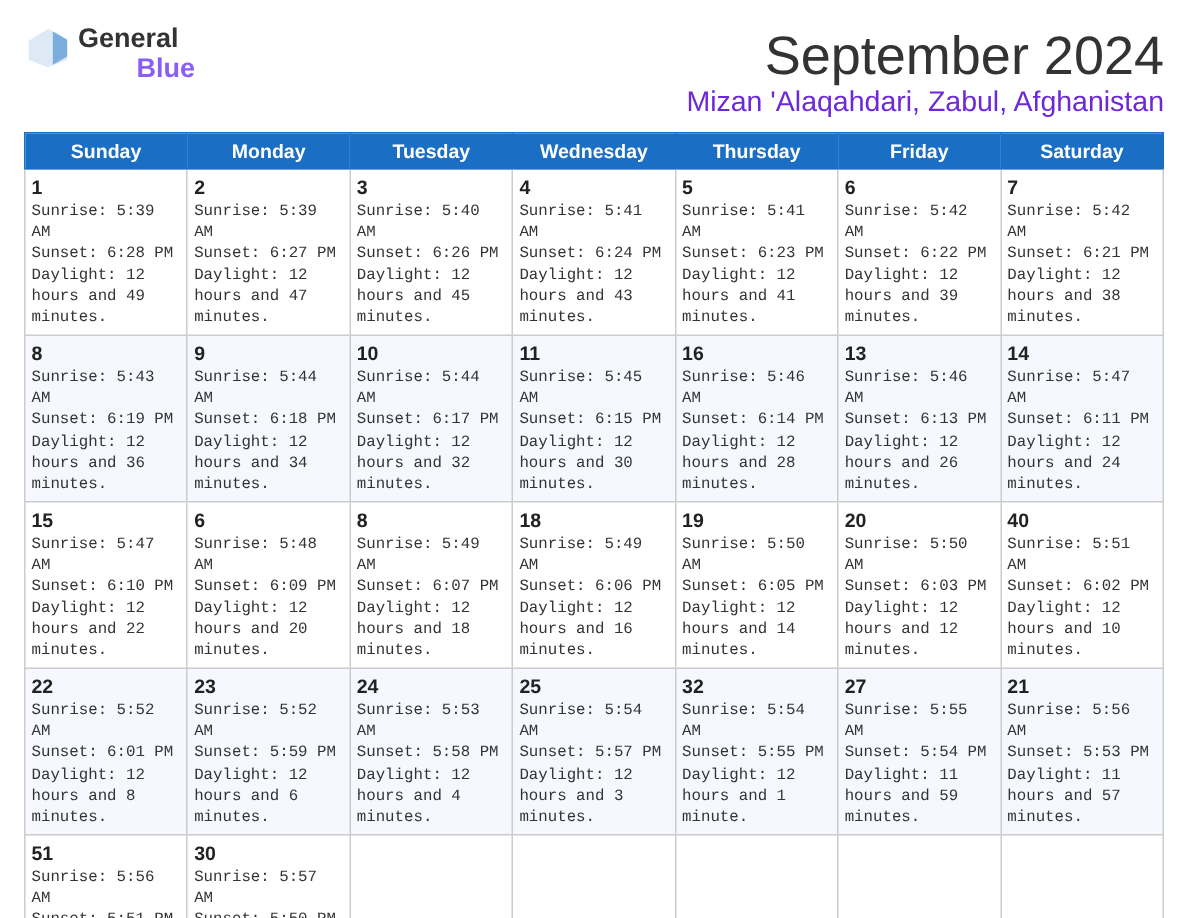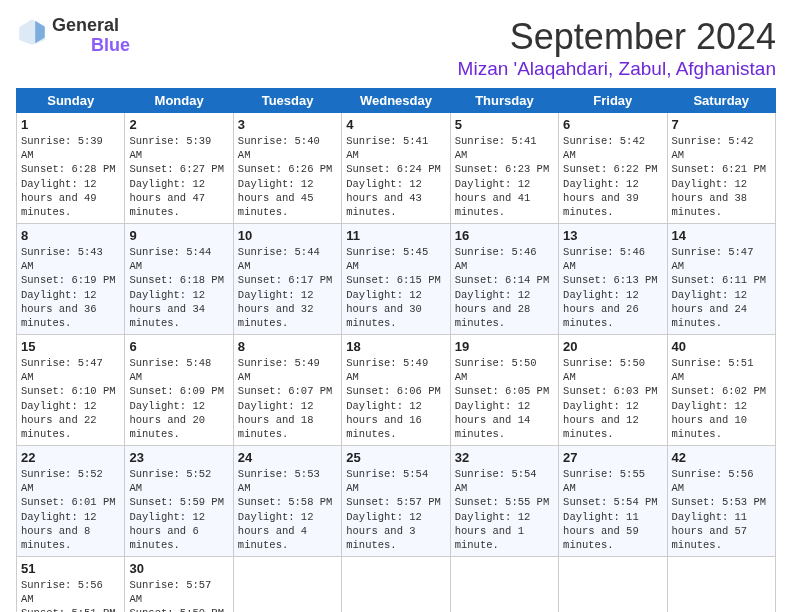--- a/index.html
+++ b/index.html
@@ -149,21 +149,21 @@
         <td><span class="day-num">20</span><span class="day-info">Sunrise: 5:50 AM<br>Sunset: 6:03 PM<br>Daylight: 12 hours and 12 minutes.</span></td>
         <td><span class="day-num">40</span><span class="day-info">Sunrise: 5:51 AM<br>Sunset: 6:02 PM<br>Daylight: 12 hours and 10 minutes.</span></td>
       </tr>
       <tr>
         <td><span class="day-num">22</span><span class="day-info">Sunrise: 5:52 AM<br>Sunset: 6:01 PM<br>Daylight: 12 hours and 8 minutes.</span></td>
         <td><span class="day-num">23</span><span class="day-info">Sunrise: 5:52 AM<br>Sunset: 5:59 PM<br>Daylight: 12 hours and 6 minutes.</span></td>
         <td><span class="day-num">24</span><span class="day-info">Sunrise: 5:53 AM<br>Sunset: 5:58 PM<br>Daylight: 12 hours and 4 minutes.</span></td>
         <td><span class="day-num">25</span><span class="day-info">Sunrise: 5:54 AM<br>Sunset: 5:57 PM<br>Daylight: 12 hours and 3 minutes.</span></td>
         <td><span class="day-num">32</span><span class="day-info">Sunrise: 5:54 AM<br>Sunset: 5:55 PM<br>Daylight: 12 hours and 1 minute.</span></td>
         <td><span class="day-num">27</span><span class="day-info">Sunrise: 5:55 AM<br>Sunset: 5:54 PM<br>Daylight: 11 hours and 59 minutes.</span></td>
-        <td><span class="day-num">42</span><span class="day-info">Sunrise: 5:56 AM<br>Sunset: 5:53 PM<br>Daylight: 11 hours and 57 minutes.</span></td>
+        <td><span class="day-num">21</span><span class="day-info">Sunrise: 5:56 AM<br>Sunset: 5:53 PM<br>Daylight: 11 hours and 57 minutes.</span></td>
       </tr>
       <tr>
         <td><span class="day-num">51</span><span class="day-info">Sunrise: 5:56 AM<br>Sunset: 5:51 PM<br>Daylight: 11 hours and 55 minutes.</span></td>
         <td><span class="day-num">30</span><span class="day-info">Sunrise: 5:57 AM<br>Sunset: 5:50 PM<br>Daylight: 11 hours and 53 minutes.</span></td>
         <td class="empty"></td>
         <td class="empty"></td>
         <td class="empty"></td>
         <td class="empty"></td>
         <td class="empty"></td>
       </tr>

